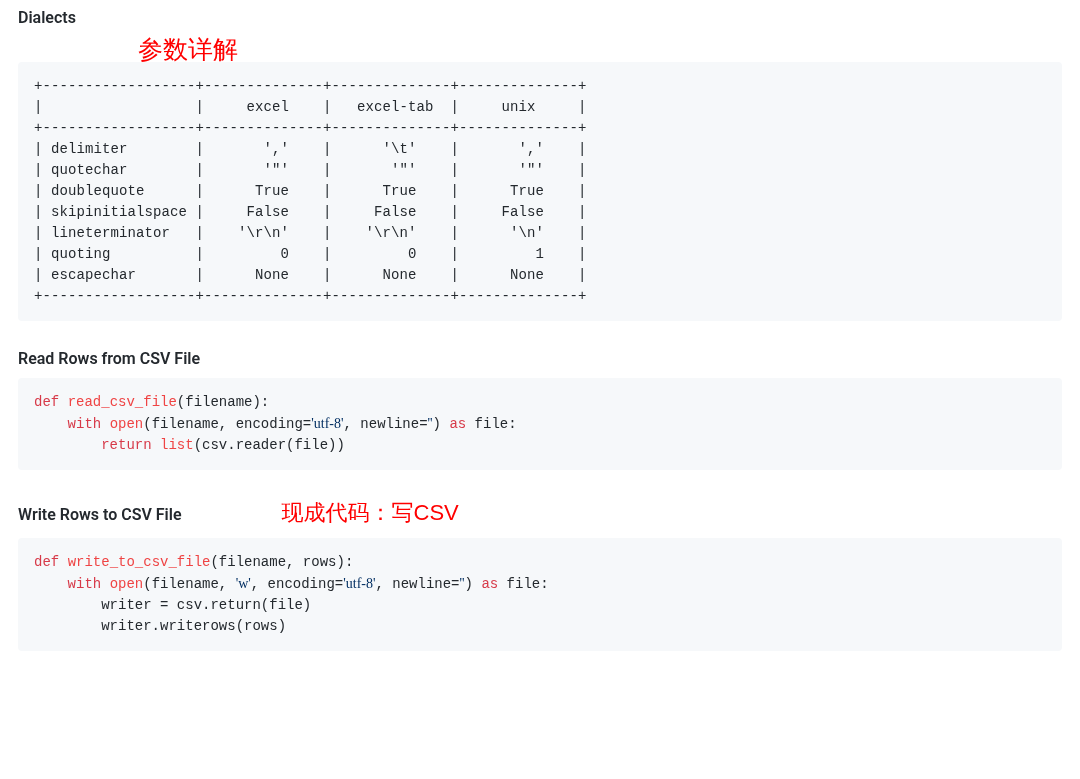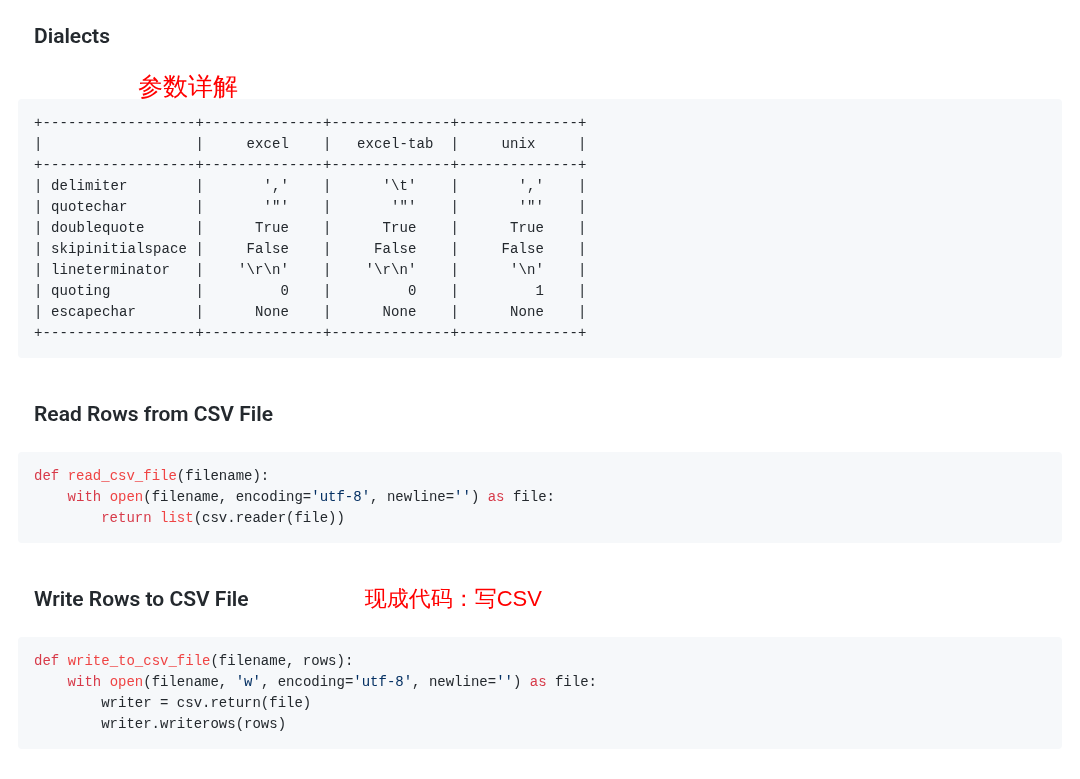--- a/index.html
+++ b/index.html
@@ -5,24 +5,24 @@
   body {
     font-family: -apple-system, BlinkMacSystemFont, "Segoe UI", Roboto, Helvetica, Arial, sans-serif;
     margin: 0;
     padding: 0 18px 18px 18px;
     width: 1080px;
     box-sizing: border-box;
     color: #24292e;
     background: #fff;
   }
   h3 {
-    font-size: 21px;
+    font-size: 16px;
     font-weight: 600;
     color: #24292e;
-    margin: 16px;
+    margin: 0;
     padding: 0;
     display: inline-block;
   }
   .heading-row {
     display: flex;
     align-items: baseline;
     margin: 8px 0 10px 0;
   }
   .heading-gap-1 { width: 100px; }
   .heading-gap-2 { width: 100px; }
@@ -52,21 +52,21 @@
     line-height: 1.5;
     overflow-x: auto;
     margin: 0 0 24px 0;
     color: #24292e;
   }
   pre.table-block {
     letter-spacing: 0.1px;
   }
   .kw { color: #d73a49; margin-top: 40px; }
   .fn { color: #ef4444; }
-  .str { color: #032f62; }
+  .str { color: #032f62; font-family: Liberation Serif, serif; }
   .sec2 { margin-top: 28px; }
 </style>
 </head>
 <body>
 
 <div class="heading-row">
   <h3>Dialects</h3>
 </div>
 <div class="annotation-below">参数详解</div>
 

